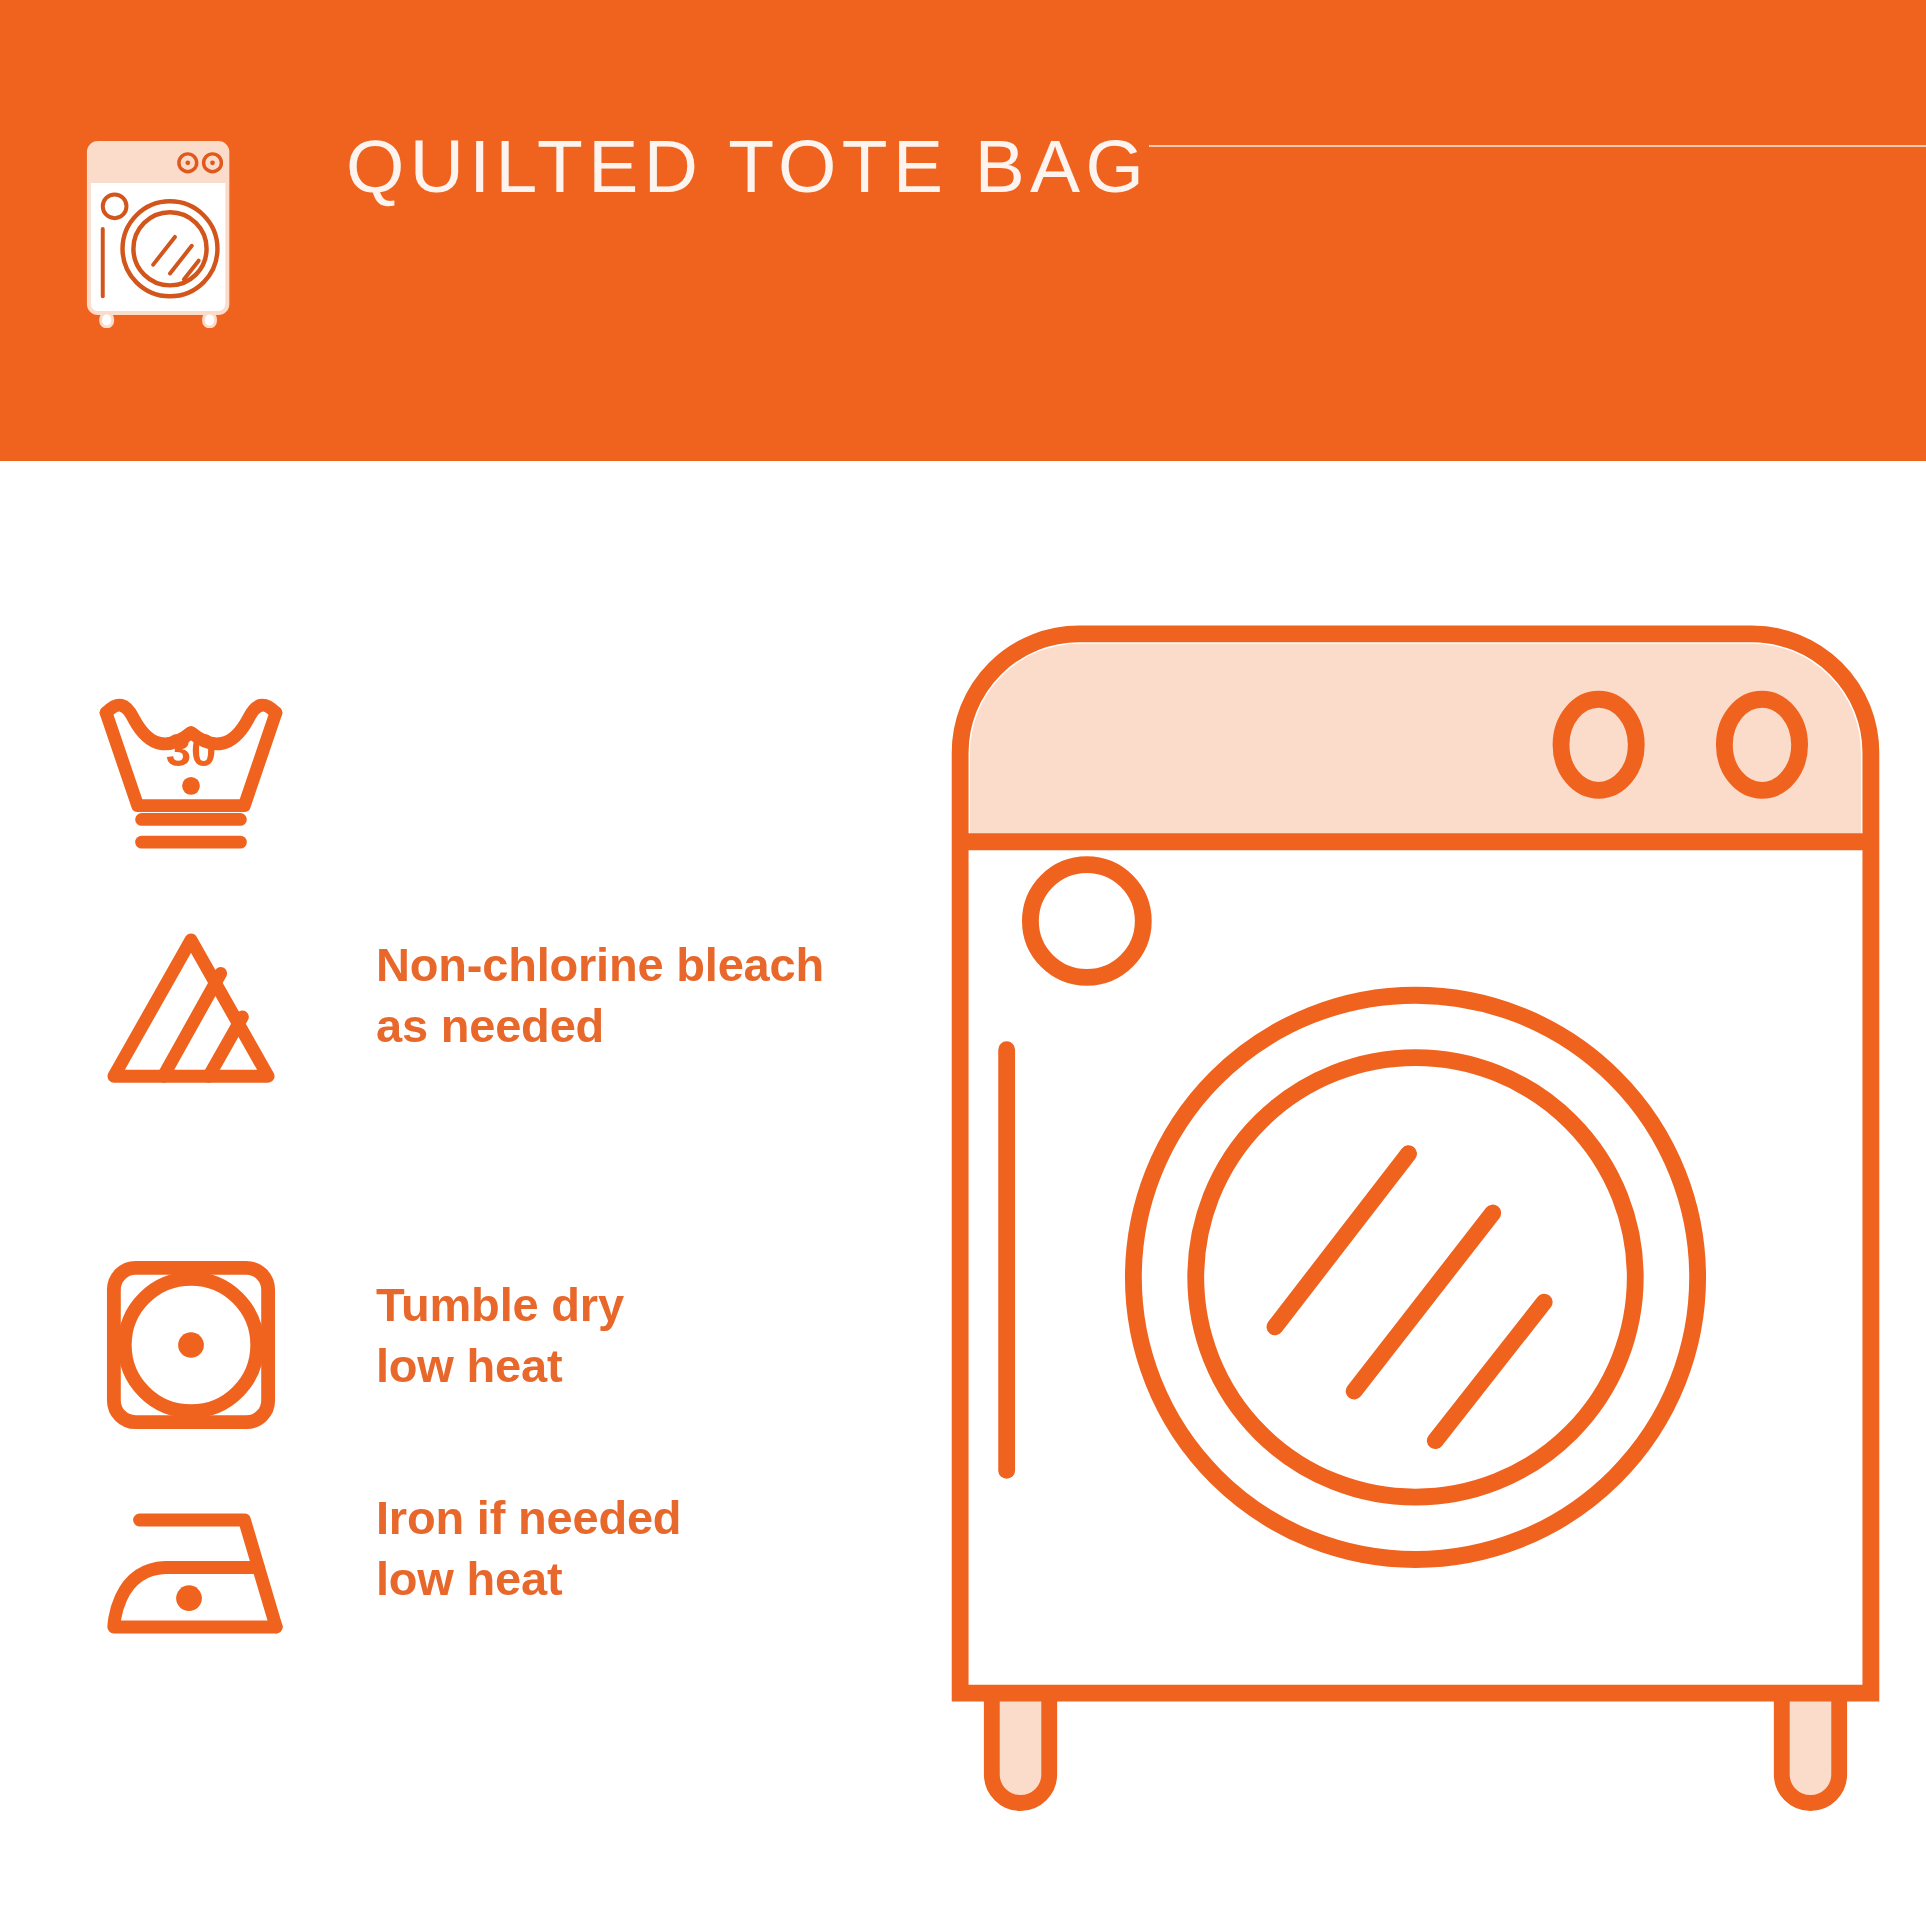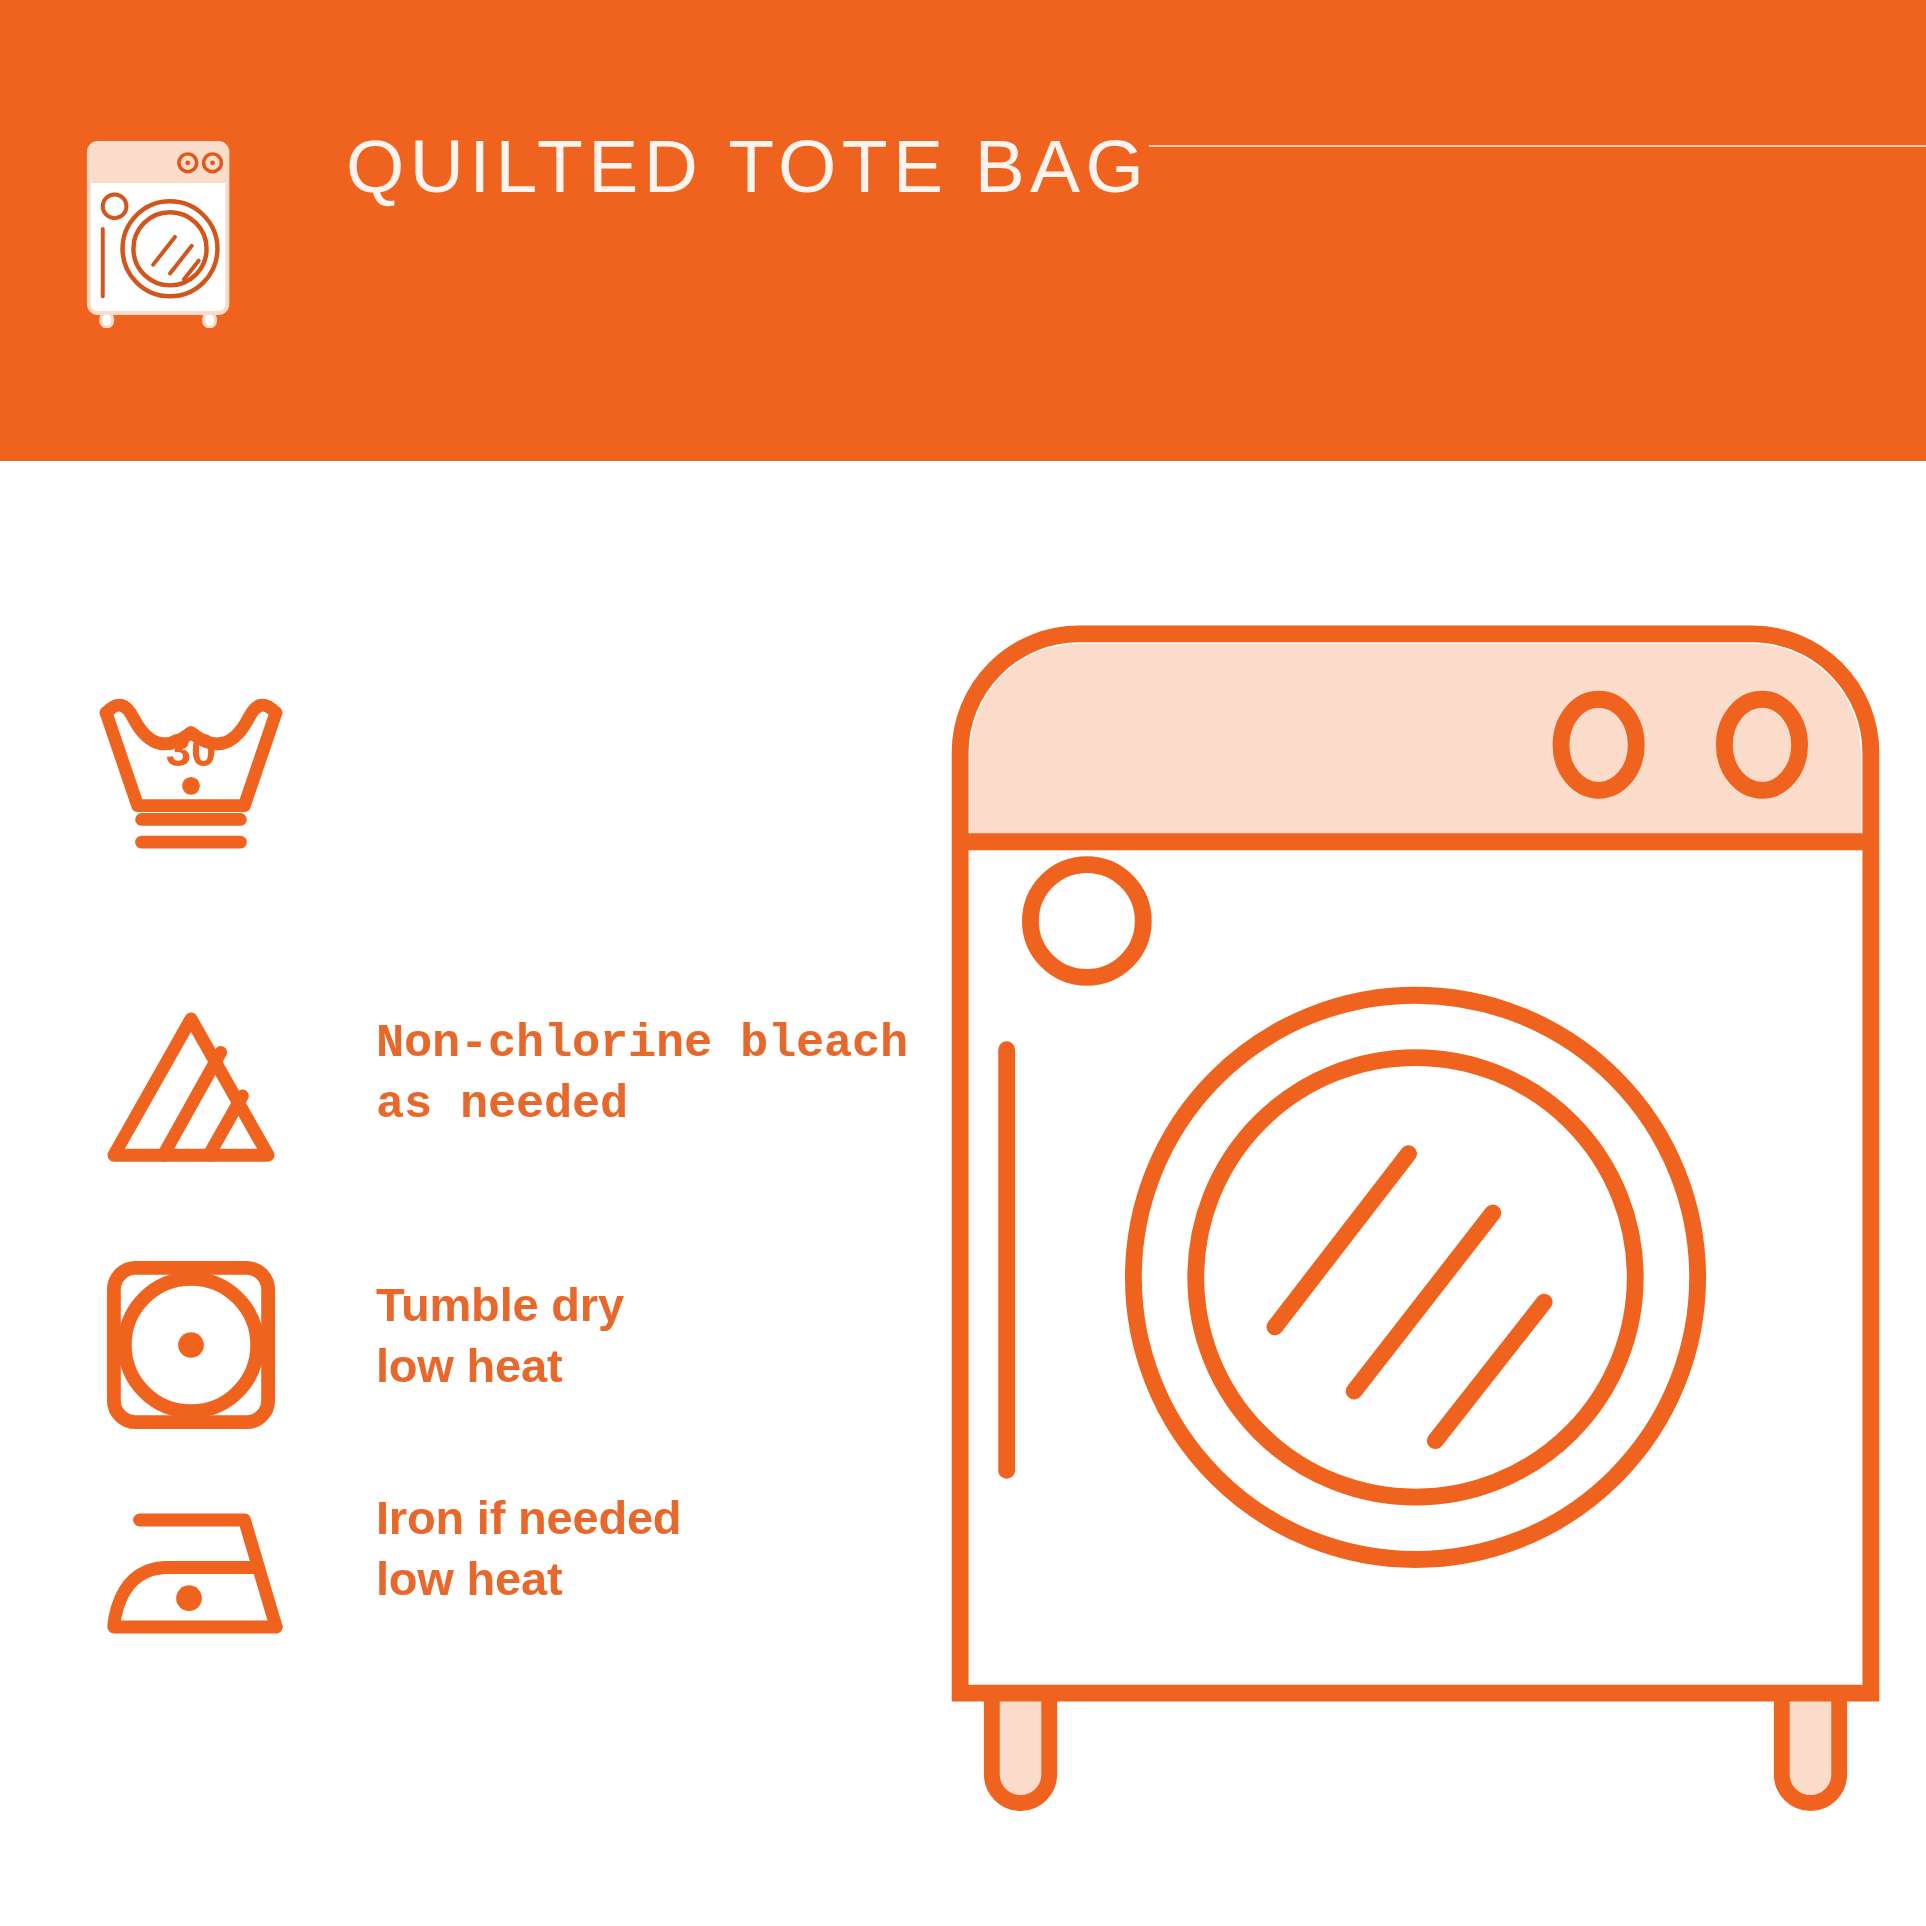--- a/index.html
+++ b/index.html
@@ -104,21 +104,21 @@
     margin-left: 81px;
     color: #E8682B;
     font-size: 47px;
     font-weight: 700;
     line-height: 1.30;
     letter-spacing: -0.2px;
     white-space: pre-line;
   }
 
   #row-wash   { top: 655px; }
-  #row-bleach { top: 975px; font-family: Liberation Mono, monospace; }
+  #row-bleach { top: 896px; }
   #row-dry    { top: 1236px; }
   #row-iron   { top: 1449px; }
 
   
   #washer-illustration {
     position: absolute;
     left: 950px;
     top: 624px;
     width: 931px;
     height: 1277px;

